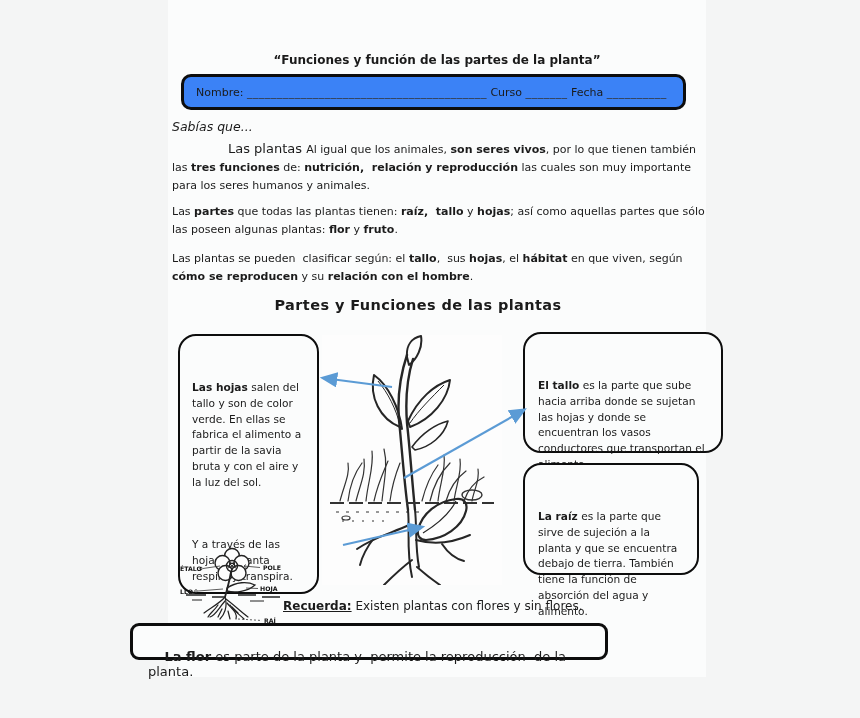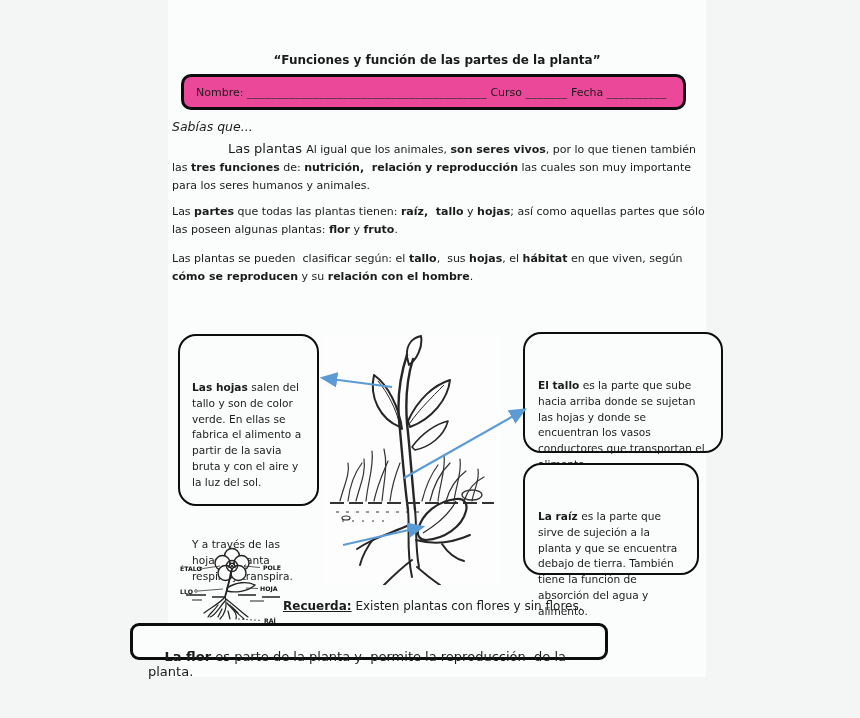--- a/index.html
+++ b/index.html
@@ -19,42 +19,42 @@
   .title {
     position:absolute; left:168px; top:35px; width:538px;
     text-align:center; font-weight:bold; font-size:13px; white-space:pre;
   }
   .subtitle {
     position:absolute; left:168px; top:53px; width:538px;
     text-align:center; font-weight:bold; font-size:12px;
   }
   .name-box {
     position:absolute; left:181px; top:74px; width:505px; height:36px;
-    border:3.5px solid #0d0d0d; border-radius:10px; background:#ec4899;
+    border:3.5px solid #0d0d0d; border-radius:10px; background:#3b82f6;
     font-size:11px; padding:9px 12px 0 12px; white-space:pre; overflow:hidden;
   }
   .name-box .blank { letter-spacing:0.5px; color:#333; }
   .sabias-lead { position:absolute; left:172px; top:119px; font-size:12.5px;font-style:italic; }
   .para {
     position:absolute; left:172px; width:536px;
     font-size:11px; line-height:1.62; white-space:pre-wrap;
   }
   .para .big { font-size:13px; }
   .p1 { top:138px; text-indent:56px; }
   .p2 { top:203px; }
   .p3 { top:250px; }
   .section-heading {
     position:absolute; left:168px; top:297px; width:500px;
     text-align:center; font-weight:bold; font-size:14.5px; letter-spacing:.4px;
   }
   .callout {
     position:absolute; border:2.5px solid #0d0d0d; border-radius:18px;
     background:#fbfcfc; font-size:10.6px; line-height:1.5; white-space:pre-wrap;
   }
-  .callout-hojas { left:178px; top:334px; width:141px; height:172px; padding:12px 10px 0 12px; }
+  .callout-hojas { left:178px; top:334px; width:141px; height:260px; padding:12px 10px 0 12px; }
   .callout-hojas .para2 { margin-top:14px; }
   .callout-tallo { left:523px; top:332px; width:200px; height:121px; padding:12px 12px 0 13px; }
   .callout-raiz  { left:523px; top:463px; width:176px; height:112px; padding:12px 12px 0 13px; }
   .plant-box {
     position:absolute; left:322px; top:335px; width:180px; height:250px;
     background:#fdfdfd;
   }
   .flower-box { position:absolute; left:180px; top:547px; width:103px; height:80px; }
   .recuerda {
     position:absolute; left:283px; top:599px; font-size:12px; white-space:pre-wrap;
@@ -76,20 +76,21 @@
 
   <div class="subtitle">“Funciones y función de las partes de la planta”</div>
 
   <div class="name-box"><span>Nombre: </span><span class="blank">________________________________________</span><span> Curso </span><span class="blank">_______</span><span> Fecha </span><span class="blank">__________</span></div>
 
   <div class="sabias-lead">Sabías que...</div>
   <p class="para p1"><span class="big">Las plantas </span><span>Al igual que los animales, </span><span style="font-weight: bold;">son seres vivos</span><span>, por lo que tienen también las </span><span style="font-weight: bold;">tres funciones</span><span> de: </span><span style="font-weight: bold;">nutrición,  relación y reproducción</span><span> las cuales son muy importante para los seres humanos y animales.</span></p>
   <p class="para p2"><span>Las </span><span style="font-weight: bold;">partes</span><span> que todas las plantas tienen: </span><span style="font-weight: bold;">raíz,  tallo</span><span> y </span><span style="font-weight: bold;">hojas</span><span>; así como aquellas partes que sólo las poseen algunas plantas: </span><span style="font-weight: bold;">flor</span><span> y </span><span style="font-weight: bold;">fruto</span><span>.</span></p>
   <p class="para p3"><span>Las plantas se pueden  clasificar según: el </span><span style="font-weight: bold;">tallo</span><span>,  sus </span><span style="font-weight: bold;">hojas</span><span>, el </span><span style="font-weight: bold;">hábitat</span><span> en que viven, según </span><span style="font-weight: bold;">cómo se reproducen</span><span> y su </span><span style="font-weight: bold;">relación con el hombre</span><span>.</span></p>
 
+  <div class="section-heading">Partes y Funciones de las plantas</div>
 
   <div class="callout callout-hojas">
     <div><span style="font-weight: bold;">Las hojas</span><span> salen del tallo y son de color verde. En ellas se fabrica el alimento a partir de la savia bruta y con el aire y la luz del sol.</span></div>
     <div class="para2">Y a través de las hojas la planta respira y transpira.</div>
   </div>
 
   <div class="plant-box">
     <svg width="180" height="250" viewBox="0 0 180 250">
       <g stroke="#333" fill="none" stroke-width="1.2" stroke-linecap="round">
         <path d="M18 166 C22 150 28 140 26 128"></path>

